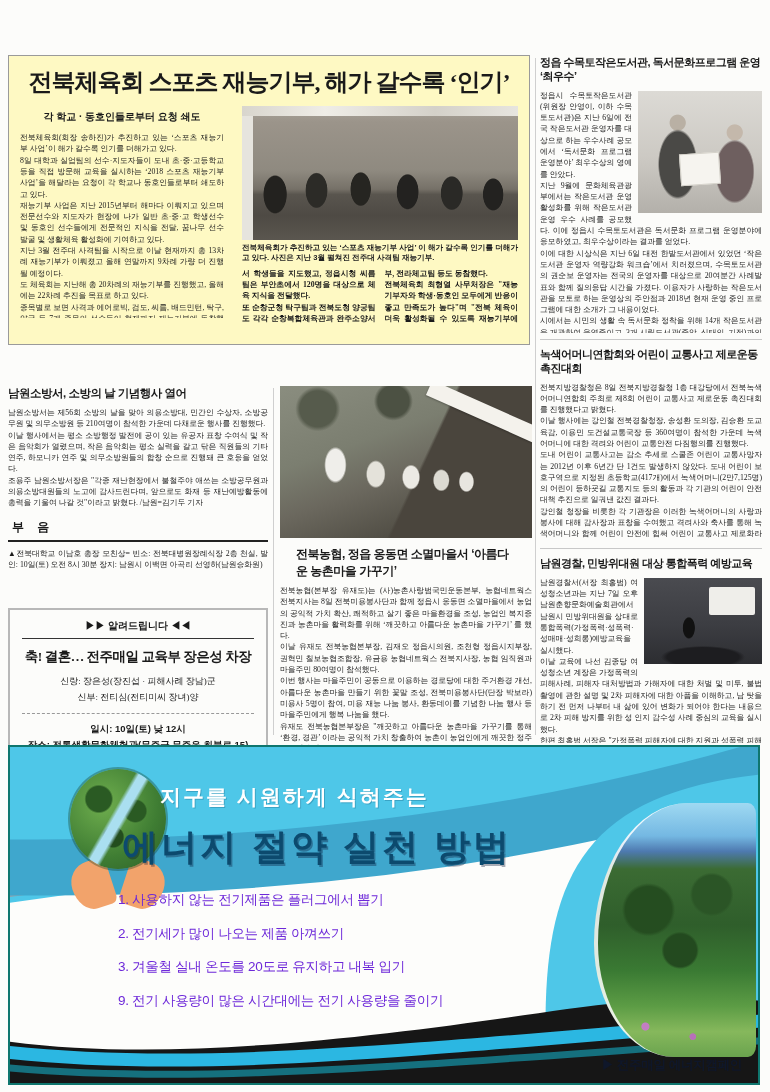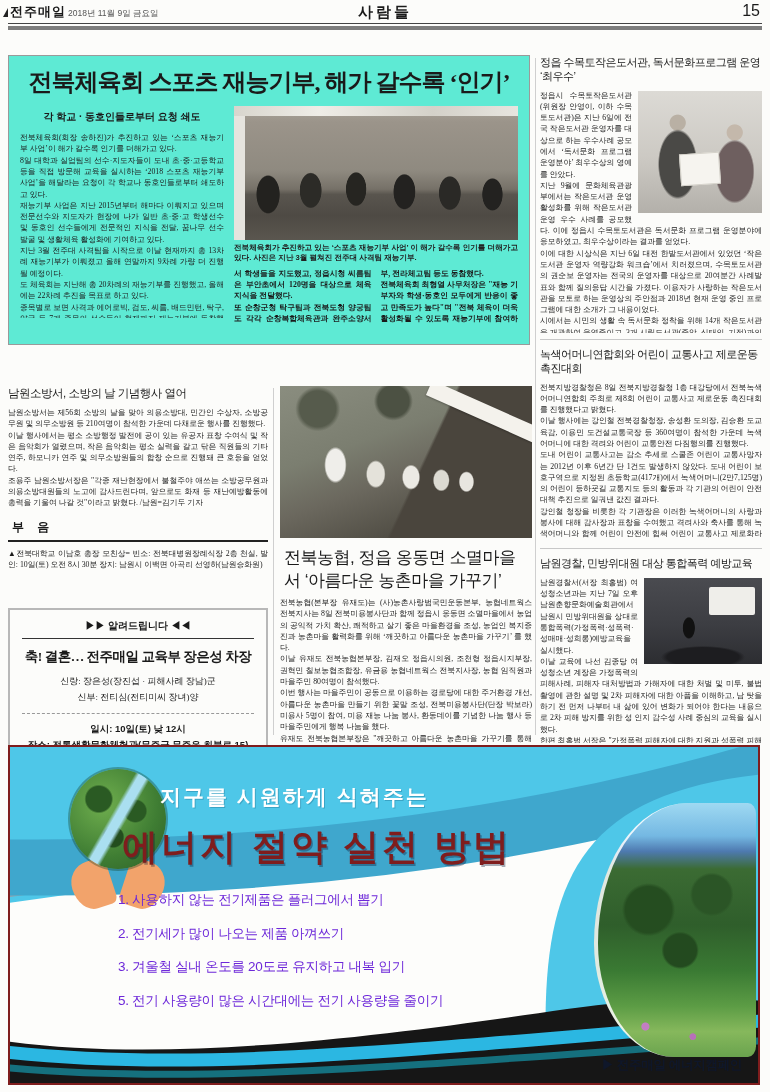--- a/index.html
+++ b/index.html
@@ -11,27 +11,27 @@
   .brand{position:absolute;left:10px;top:5px;font:bold 13px/1 "Liberation Sans",sans-serif;letter-spacing:1px;}
   .mark{position:absolute;left:3px;top:8px;width:5px;height:9px;background:#222;
         clip-path:polygon(0 100%,100% 0,100% 100%);}
   .mdate{position:absolute;left:68px;top:9px;font:8.5px/1 "Liberation Sans",sans-serif;color:#555;}
   .msection{position:absolute;left:0;right:0;top:4px;text-align:center;
             font:bold 15px/1 "Liberation Sans",sans-serif;letter-spacing:3px;}
   .mpage{position:absolute;right:10px;top:3px;font:16px/1 "Liberation Sans",sans-serif;}
   .rule-thin{position:absolute;left:8px;right:8px;top:23px;height:1px;background:#444;}
   .rule-thick{position:absolute;left:8px;right:8px;top:26px;height:4px;background:#7d7d7d;}
   
-  .h-goth{font-family:"Liberation Sans",sans-serif;font-weight:normal;letter-spacing:-.5px;}
+  .h-goth{font-family:"Liberation Sans",sans-serif;font-weight:bold;letter-spacing:-.5px;}
   .body-text{font-size:7.8px;line-height:1.45;text-align:justify;white-space:pre-line;}
   
   .main-box{position:absolute;left:8px;top:55px;width:522px;height:290px;border:1px solid #9a9a9a;
-            box-sizing:border-box;overflow:hidden;background:#5eead4;}
+            box-sizing:border-box;overflow:hidden;background:#fef9c3;}
   .main-headline{margin-top:13px;text-align:center;font:bold 24px/1.15 "Liberation Serif",serif;letter-spacing:-1px;}
-  .main-row{display:flex;gap:10px;padding:9px 11px 0;}
+  .main-row{display:flex;gap:18px;padding:9px 11px 0;}
   .main-leftcol{width:204px;flex:none;}
   .deck{font:bold 10px/1.75 "Liberation Sans",sans-serif;text-align:center;margin:2px 0 7px;}
   .mbody{height:186px;overflow:hidden;}
   .main-rightcol{flex:1;min-width:0;font-weight:bold;}
   .main-photo{position:relative;width:100%;height:134px;overflow:hidden;background:
      radial-gradient(ellipse 16px 26px at 12% 66%,#23221f 70%,rgba(35,34,31,0) 75%),
      radial-gradient(ellipse 15px 24px at 27% 63%,#2c2b27 70%,rgba(44,43,39,0) 75%),
      radial-gradient(ellipse 14px 23px at 43% 62%,#262521 70%,rgba(38,37,33,0) 75%),
      radial-gradient(ellipse 15px 24px at 60% 64%,#232220 70%,rgba(35,34,32,0) 75%),
      radial-gradient(ellipse 15px 23px at 76% 65%,#2a2926 70%,rgba(42,41,38,0) 75%),
@@ -82,33 +82,33 @@
      radial-gradient(ellipse 14px 20px at 38% 58%,#e4e2da 60%,rgba(228,226,218,0) 70%),
      radial-gradient(ellipse 13px 18px at 52% 60%,#eceae4 60%,rgba(236,234,228,0) 70%),
      radial-gradient(ellipse 12px 16px at 64% 62%,#dcdad2 60%,rgba(220,218,210,0) 70%),
      radial-gradient(ellipse 11px 15px at 74% 63%,#e8e6e0 60%,rgba(232,230,224,0) 70%),
      linear-gradient(115deg,rgba(0,0,0,0) 0 55%,#4a453d 56% 100%),
      radial-gradient(circle 30px at 15% 15%,#565b4c 60%,rgba(86,91,76,0) 75%),
      radial-gradient(circle 26px at 45% 10%,#4c5143 60%,rgba(76,81,67,0) 75%),
      linear-gradient(160deg,#8a8d7f 0%,#7b7e70 35%,#6b685e 55%,#4f4c43 80%,#3a382f 100%);}
   .mbanner{position:absolute;right:-12px;top:18px;width:120px;height:16px;background:#f4f2ec;
            transform:rotate(24deg);box-shadow:0 1px 2px rgba(0,0,0,.3);}
-  .m-head{font-size:17px;margin:8px 4px 5px;}
+  .m-head{font-size:12px;margin:8px 16px 5px;}
   .m-body{height:168px;overflow:hidden;}
   
   .vsep1{position:absolute;left:535px;top:58px;width:1px;height:677px;background:#cfcfcf;}
   .vsep2{position:absolute;left:273px;top:388px;width:1px;height:347px;background:#cfcfcf;}
   
-  .banner{position:absolute;left:8px;top:745px;width:752px;height:340px;border:2px solid #7f1d1d;
+  .banner{position:absolute;left:8px;top:745px;width:752px;height:340px;border:2px solid #0f766e;
           box-sizing:border-box;overflow:hidden;background:#4ec7e8;}
   .bsvg{position:absolute;left:0;top:0;width:100%;height:100%;}
   .tagline{position:absolute;left:150px;top:36px;font:bold 21px "Liberation Sans",sans-serif;
            color:#fff;letter-spacing:2px;text-shadow:1px 1px 0 rgba(0,60,90,.25);}
   .btitle{position:absolute;left:112px;top:76px;font:bold 36px "Liberation Sans",sans-serif;
-          color:#7f1d1d;letter-spacing:3px;text-shadow:1.5px 1.5px 0 rgba(10,20,51,.35);}
+          color:#0c4a6e;letter-spacing:3px;text-shadow:1.5px 1.5px 0 rgba(10,20,51,.35);}
   .blist{position:absolute;left:108px;top:146px;font:500 13.5px/1 "Liberation Sans",sans-serif;color:#6d28d9;}
   .blist div{margin-bottom:20px;letter-spacing:-.3px;}
   .earth{position:absolute;left:52px;top:22px;width:112px;height:140px;}
   .globe{position:absolute;left:8px;top:0;width:96px;height:100px;border-radius:50%;
      background:
        linear-gradient(120deg,rgba(0,0,0,0) 44%,#aadff0 47% 53%,rgba(0,0,0,0) 56%),
        radial-gradient(circle 18px at 30% 30%,#2a5a23 70%,rgba(42,90,35,0) 80%),
        radial-gradient(circle 15px at 68% 42%,#2a5a23 70%,rgba(42,90,35,0) 80%),
        radial-gradient(circle 14px at 45% 68%,#234d1e 70%,rgba(35,77,30,0) 80%),
        radial-gradient(circle at 35% 35%,#6fae4e,#3f7d33 60%,#2d5f27 100%);
@@ -125,31 +125,20 @@
        radial-gradient(circle 28px at 72% 36%,#2b5526 68%,rgba(43,85,38,0) 78%),
        radial-gradient(circle 24px at 52% 58%,#234a1f 68%,rgba(35,74,31,0) 78%),
        linear-gradient(180deg,#9fd9f2 0%,#74b8e2 13%,#4e7ab0 19%,#3b6b33 26%,#2f5e2b 48%,#3a7a33 66%,#5c9c45 80%,#86b85c 90%,#6aa34e 100%);}
   .credit{position:absolute;right:16px;bottom:9px;color:#0f172a;font:bold 12.5px "Liberation Sans",sans-serif;letter-spacing:-.3px;text-align:right;}
 </style>
 </head>
 <body>
 
 <div class="sheet">
 
-  <div class="mast">
-    <div class="mast-row">
-      <span class="mark"></span>
-      <span class="brand">전주매일</span>
-      <span class="mdate">2018년 11월 9일 금요일</span>
-      <span class="msection">사람들</span>
-      <span class="mpage">15</span>
-    </div>
-    <div class="rule-thin"></div>
-    <div class="rule-thick"></div>
-  </div>
 
   <div class="main-box">
     <div class="main-headline">전북체육회 스포츠 재능기부, 해가 갈수록 ‘인기’</div>
     <div class="main-row">
       <div class="main-leftcol">
         <div class="deck">
           <div>각 학교 · 동호인들로부터 요청 쇄도</div>
         </div>
         <div class="body-text mbody">전북체육회(회장 송하진)가 추진하고 있는 ‘스포츠 재능기부 사업’이 해가 갈수록 인기를 더해가고 있다.
 8일 대학과 실업팀의 선수·지도자들이 도내 초·중·고등학교 등을 직접 방문해 교육을 실시하는 ‘2018 스포츠 재능기부 사업’을 해달라는 요청이 각 학교나 동호인들로부터 쇄도하고 있다.
@@ -257,19 +246,19 @@
       <div class="hand hand-l"></div>
       <div class="hand hand-r"></div>
       <div class="globe"></div>
     </div>
     <div class="tagline">지구를 시원하게 식혀주는</div>
     <div class="btitle">에너지 절약 실천 방법</div>
     <div class="blist">
       <div>1.  사용하지 않는 전기제품은 플러그에서 뽑기</div>
       <div>2.  전기세가 많이 나오는 제품 아껴쓰기</div>
       <div>3.  겨울철 실내 온도를 20도로 유지하고 내복 입기</div>
-      <div>5.  전기 사용량이 많은 시간대에는 전기 사용량을 줄이기</div>
+      <div>9.  전기 사용량이 많은 시간대에는 전기 사용량을 줄이기</div>
     </div>
     <div class="treephoto"></div>
     <div class="credit">▶  전주매일 에너지캠페인</div>
   </div>
 
 </div>
 
 </body></html>

